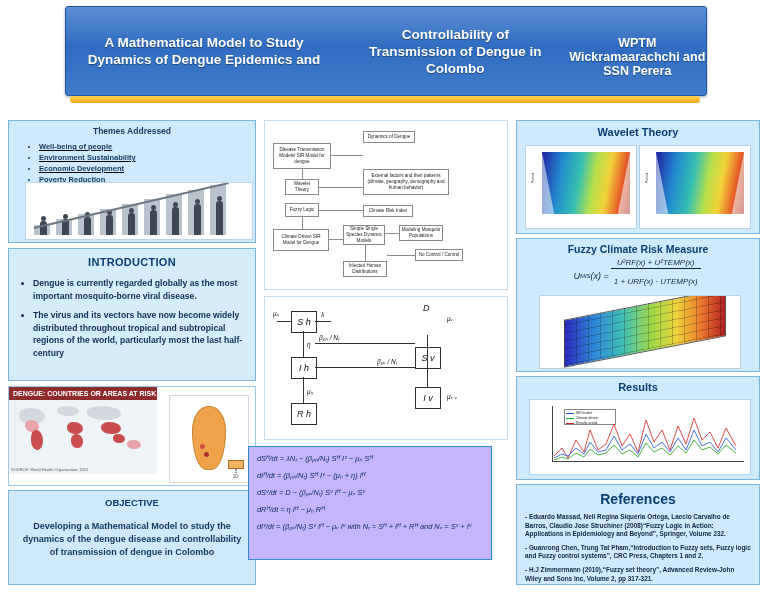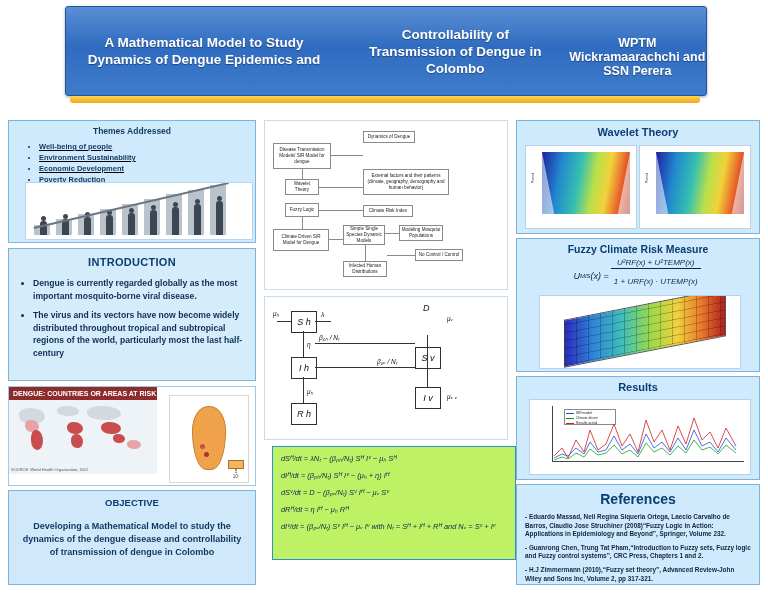--- a/index.html
+++ b/index.html
@@ -118,21 +118,21 @@
 
   #compart{left:264px;top:296px;width:244px;height:144px;background:#ffffff;border:1px solid #c9dced;}
   .cbox{
     position:absolute;border:1px solid #2f2f2f;background:#fff;
     display:flex;align-items:center;justify-content:center;
     font-style:italic;font-size:9px;color:#111;
   }
   .carrow{position:absolute;background:#333;height:1px;}
   .clabel{position:absolute;font-size:6.5px;font-style:italic;color:#111;}
 
-  #equations{left:272px;top:446px;width:244px;height:114px;background:#bef264;border:1px solid #2f8fcd;}
+  #equations{left:248px;top:446px;width:244px;height:114px;background:#c4b5fd;border:1px solid #2f8fcd;}
   .eq{
     color:#0a2b4e;font-size:7.4px;font-style:italic;margin:6px 0 0 8px;line-height:11px;
   }
 
   
   #wavelet{left:516px;top:120px;width:244px;height:114px;background:#cfeafc;border:1px solid #7cb4df;}
   #wavelet .bandtitle{color:#0b3d73;text-shadow:none;font-size:11px;height:22px;}
   .wavimg{
     position:absolute;top:24px;width:110px;height:82px;background:#ffffff;border:1px solid #b5d2e8;overflow:hidden;
   }

